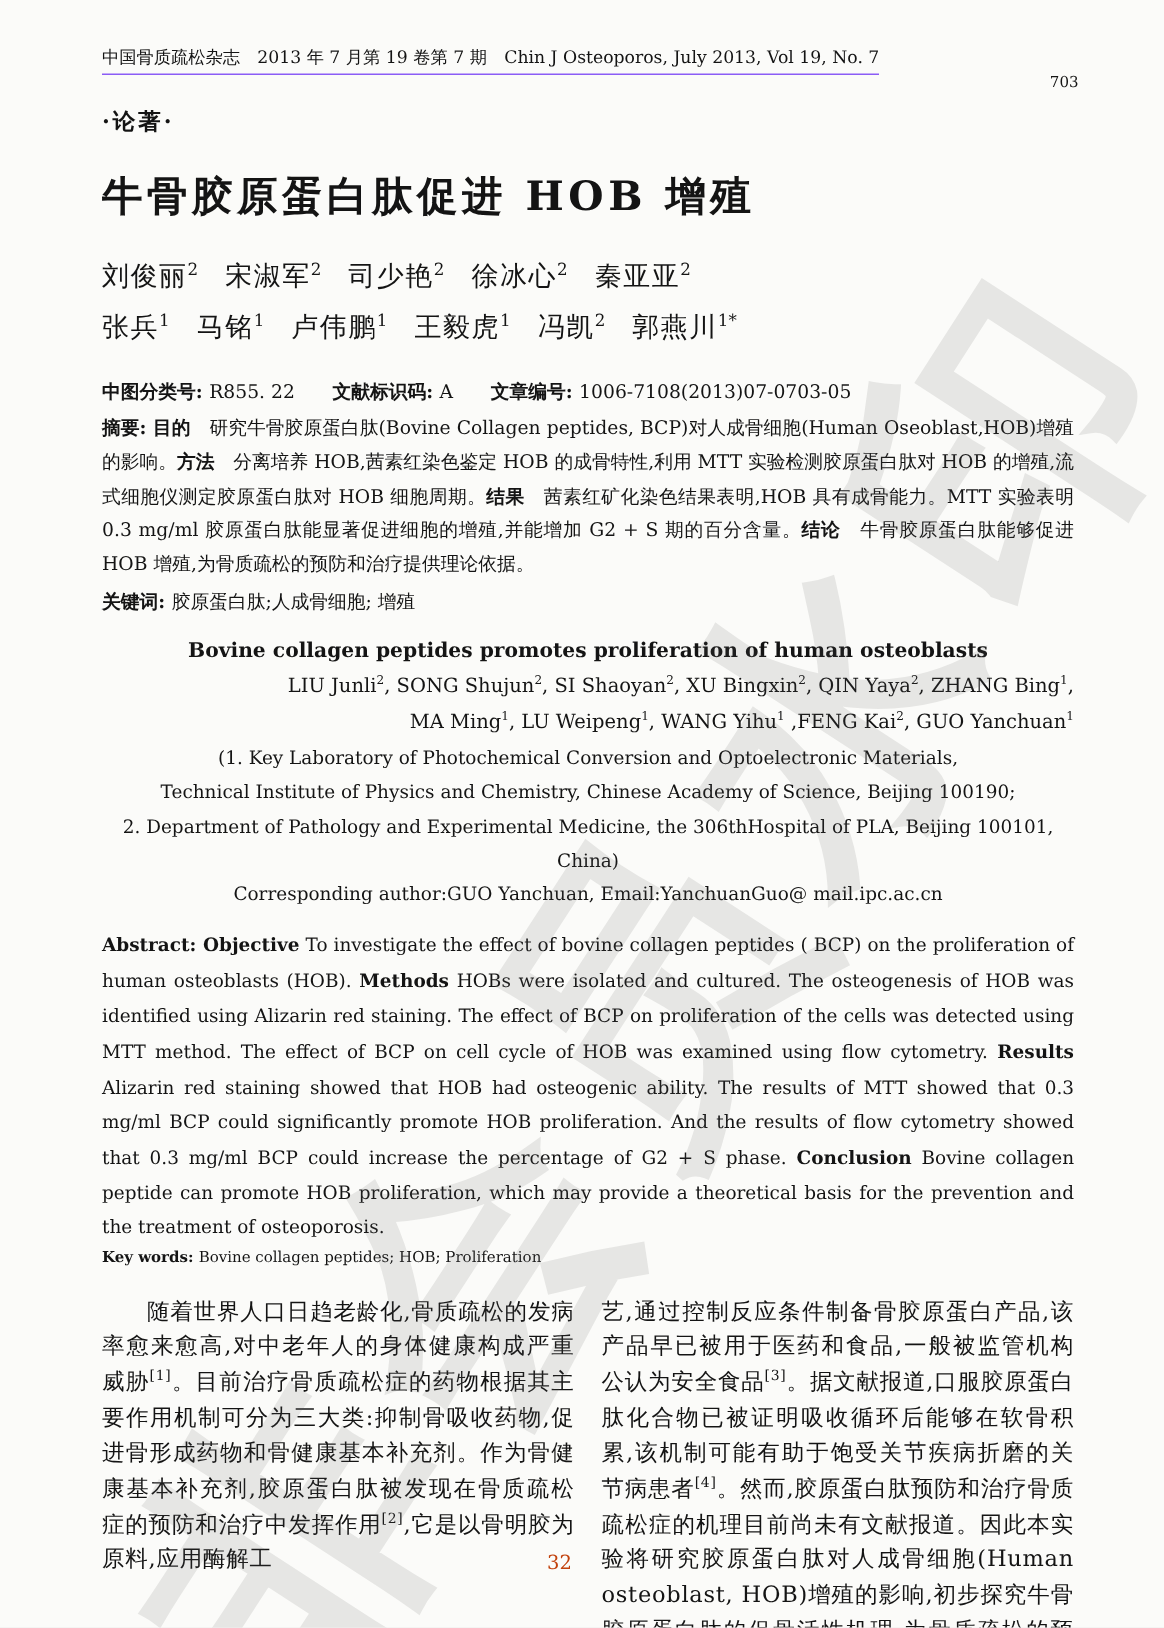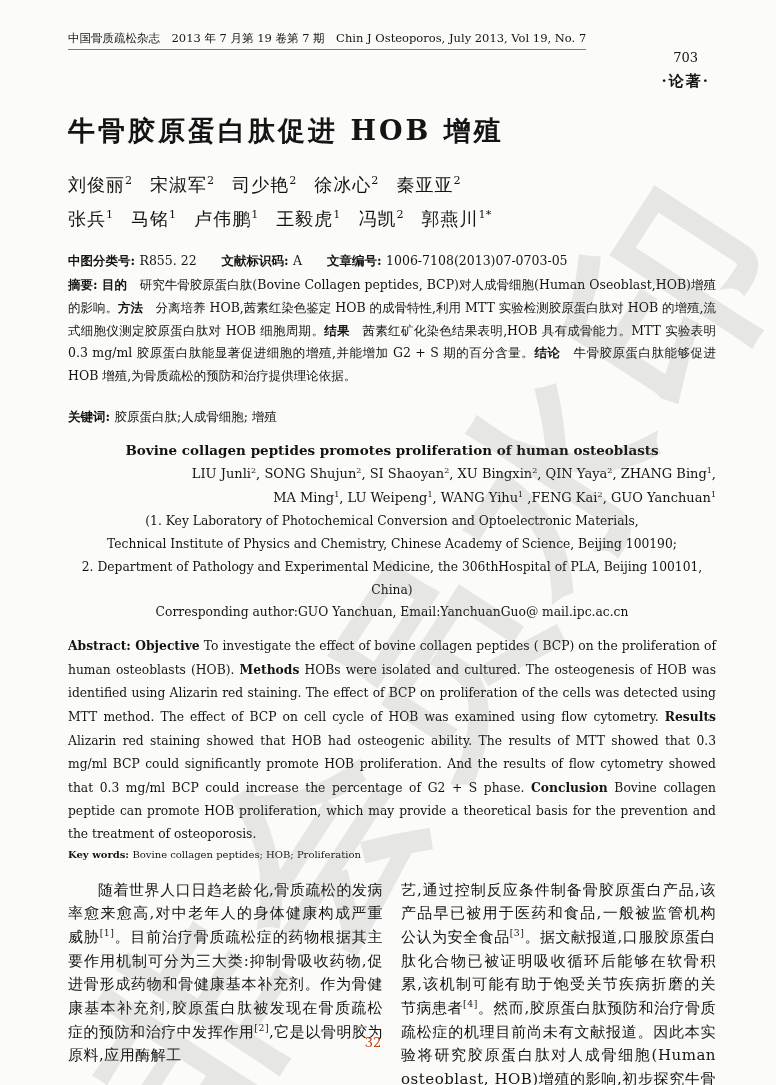--- a/index.html
+++ b/index.html
@@ -16,31 +16,31 @@
     background:#fbfbf9;
     padding:30px 60px 0 68px;
     box-sizing:border-box;
   }
   .b{font-weight:bold;}
   sup{font-size:0.62em;line-height:0;}
   
   .hdr{font-size:11.5px;line-height:1.55;}
   .hdr-line{display:inline-block;border-bottom:1px solid #8b5cf6;padding-bottom:1px;}
   .hdr-row2{margin-top:3px;}
-  .page-no{position:absolute;top:50px;right:78px;font-size:13px;}
-  .article-type{text-align:right;font-weight:bold;font-size:15px;margin-top:22px;padding-right:6px;letter-spacing:2px;}
+  .page-no{position:absolute;top:50px;right:57px;font-size:10px;}
+  .article-type{text-align:left;font-weight:bold;font-size:15px;margin-top:22px;padding-right:6px;letter-spacing:2px;}
   
   .title-cn{text-align:left;font-size:27px;font-weight:600;letter-spacing:3px;margin-top:22px;}
   .authors{text-align:left;font-size:18px;margin-top:20px;line-height:1.8;}
   .authors .author > span:first-child{letter-spacing:1px;}
   .affil{text-align:center;font-size:12.5px;line-height:1.7;margin-top:4px;}
   
   .meta{font-size:12.5px;margin-top:14px;line-height:1.8;}
   .abstract{font-size:12.5px;line-height:1.82;text-align:justify;margin-top:2px;}
-  .kw{font-size:12.5px;margin-top:18px;line-height:1.8;}
+  .kw{font-size:12.5px;margin-top:2px;line-height:1.8;}
   
   .title-en{text-align:center;font-weight:bold;font-size:13.5px;margin-top:14px;}
   .authors-en{text-align:right;font-size:13px;line-height:1.85;margin-top:4px;}
   .affil-en{text-align:center;font-size:12.3px;line-height:1.85;}
   .abstract-en{font-size:12.3px;line-height:1.88;text-align:justify;margin-top:10px;}
   .kw-en{font-size:10px;line-height:1.85;}
   
   .columns{display:flex;gap:18px;margin-top:14px;}
   .col{flex:1;font-size:15px;line-height:1.58;text-align:justify;}
   .col p{margin:0;}

